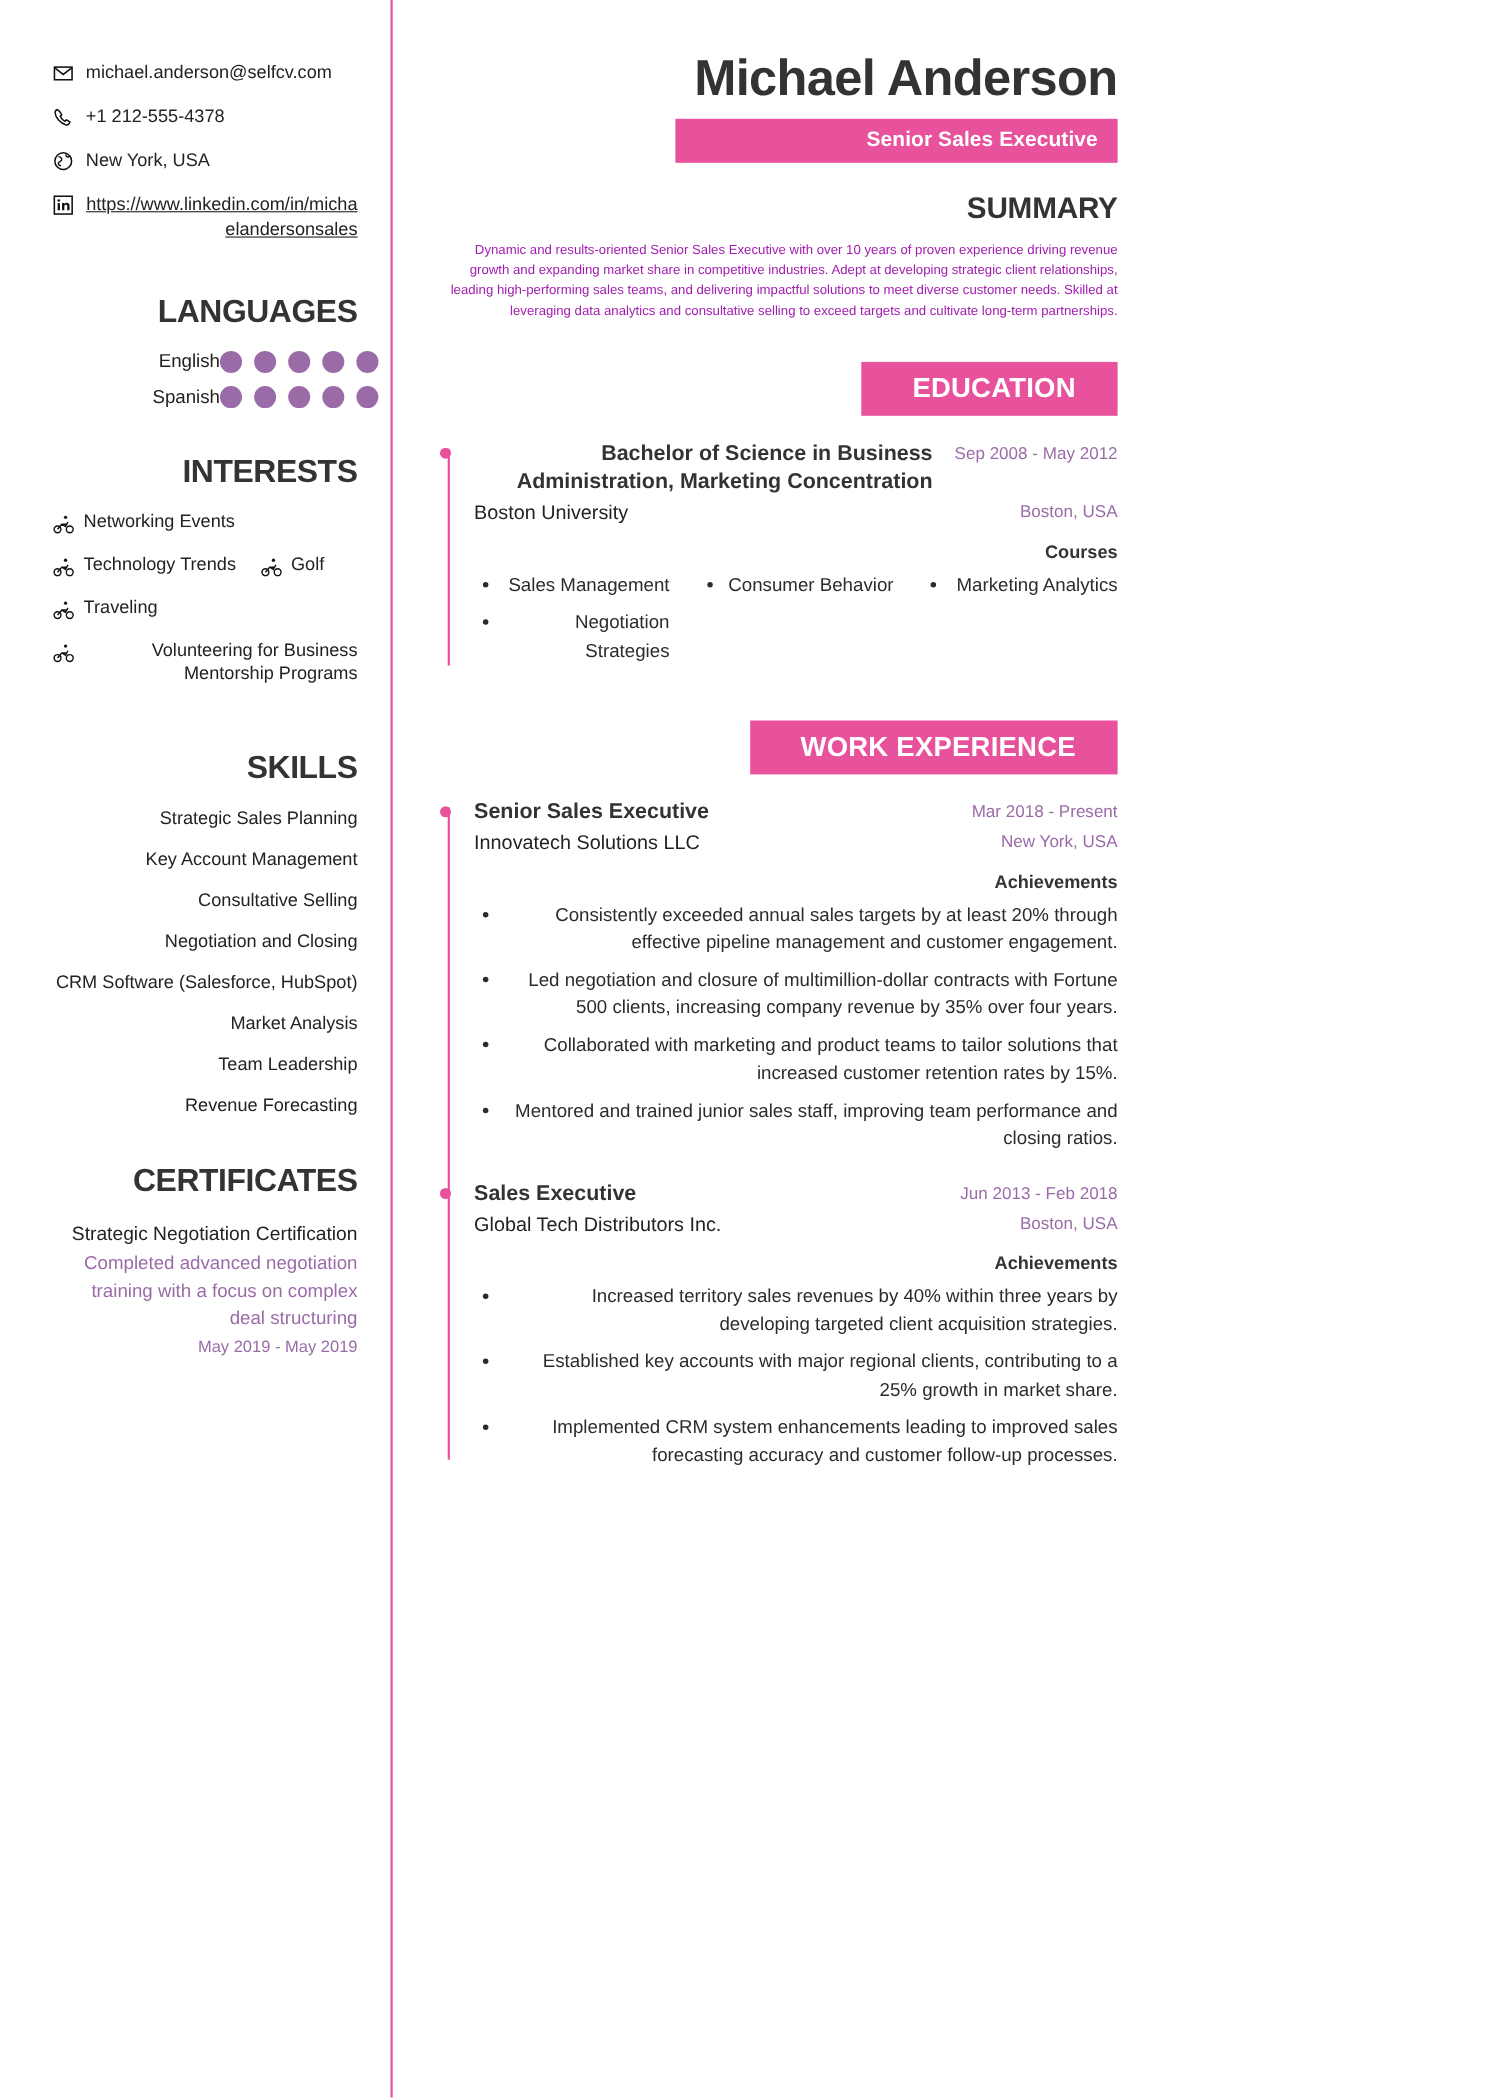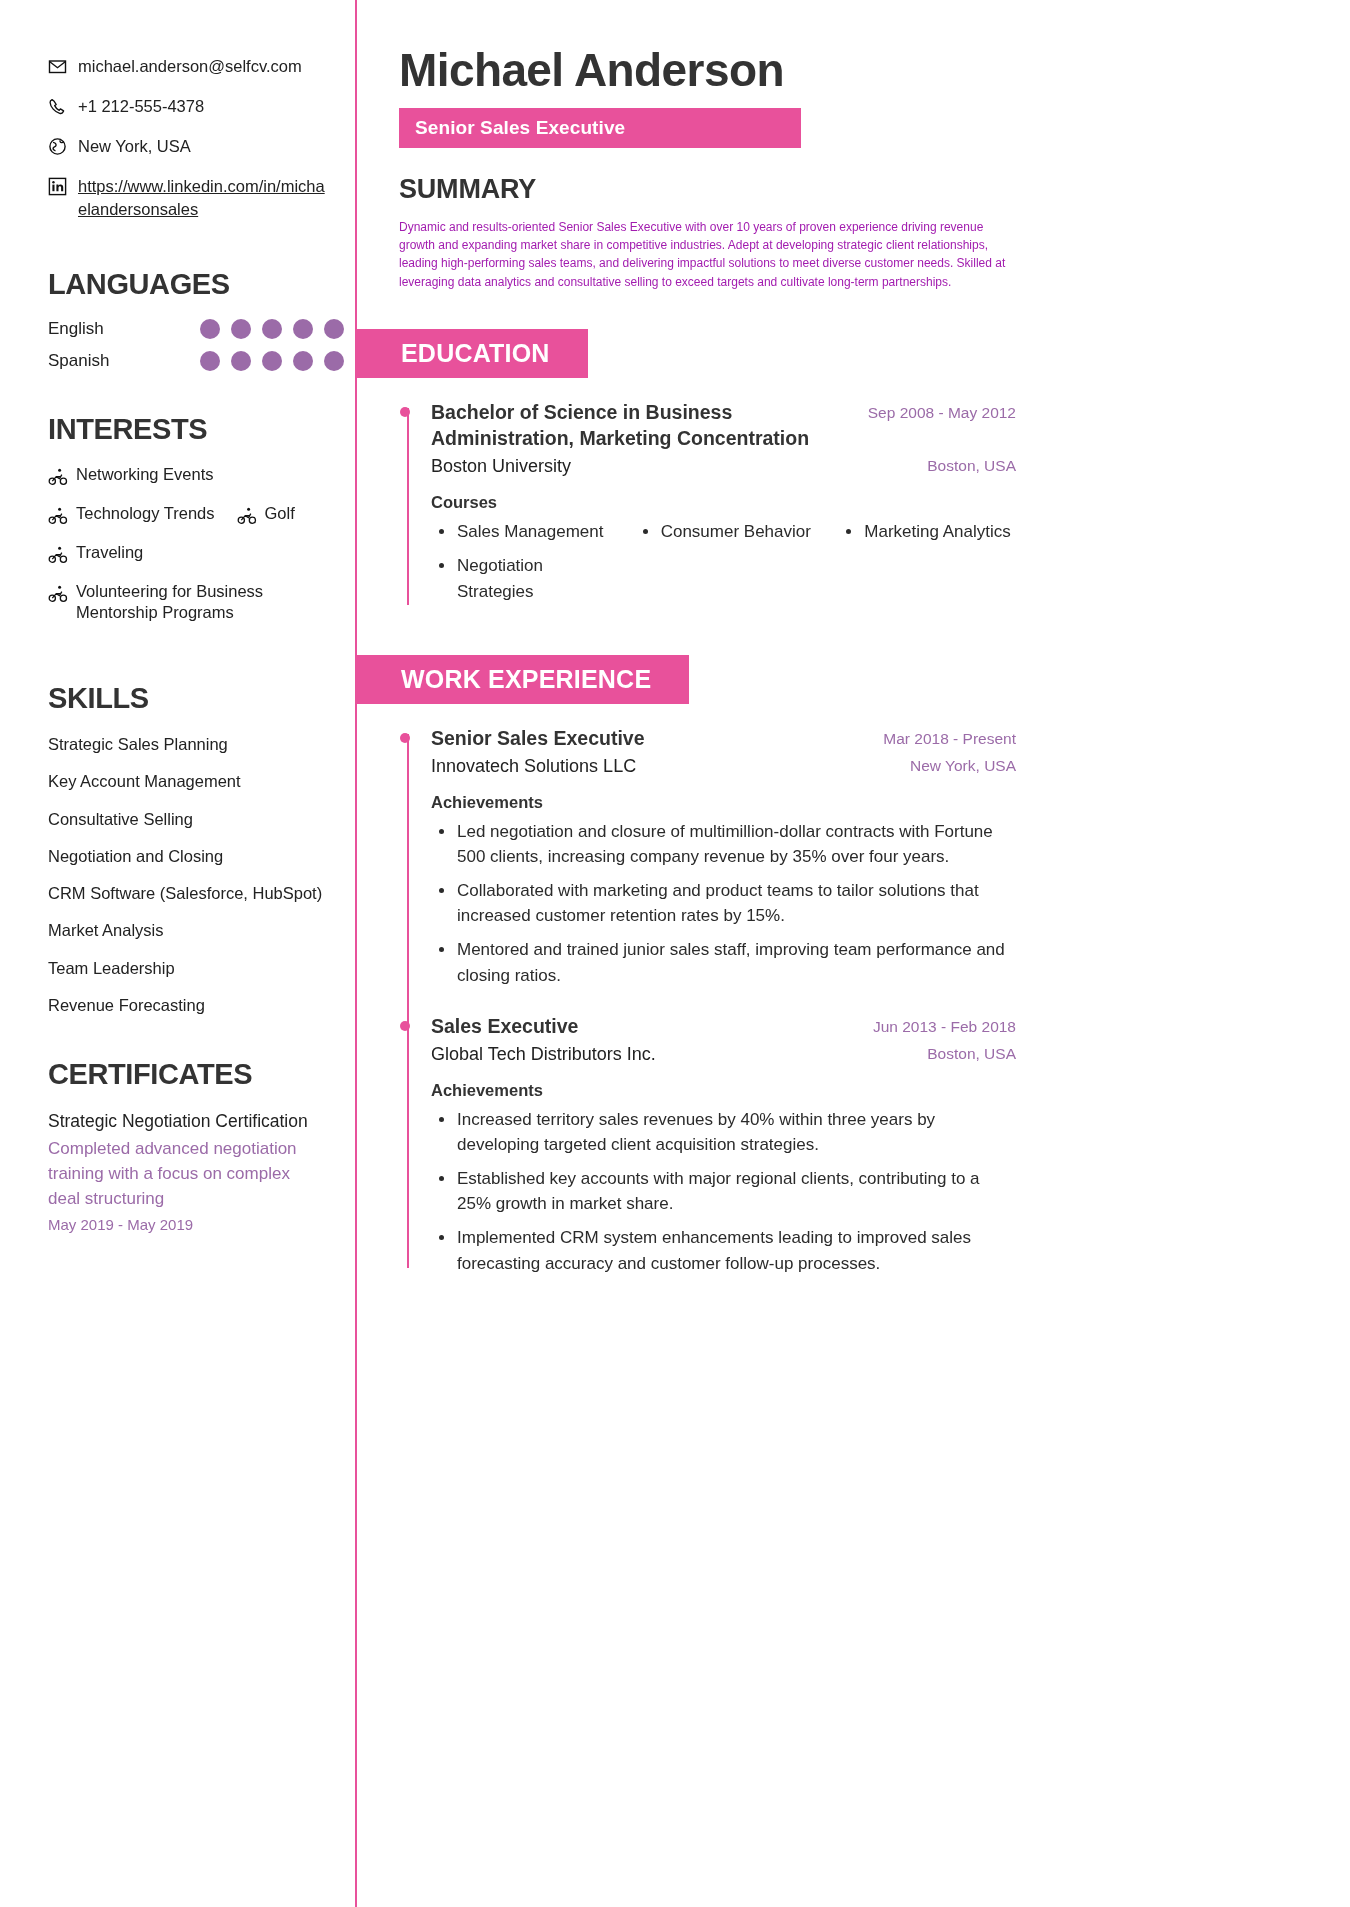--- a/index.html
+++ b/index.html
@@ -9,20 +9,21 @@
     font-family: "Liberation Sans", sans-serif;
     color: #2e2e2e;
   }
   .page {
     position: relative;
     width: 1068px;
     min-height: 1907px;
     background: #fff;
     display: flex;
     align-items: flex-start;
+    text-align: right;
   }
 
   
   .divider {
     position: absolute;
     left: 355px;
     top: 0;
     bottom: 0;
     width: 2px;
     background: #e8519b;
@@ -489,20 +490,21 @@
           <div class="entry-head">
             <div class="entry-role">Senior Sales Executive</div>
             <div class="entry-date">Mar 2018 - Present</div>
           </div>
           <div class="entry-sub">
             <div class="entry-org">Innovatech Solutions LLC</div>
             <div class="entry-loc">New York, USA</div>
           </div>
           <div class="sub-label">Achievements</div>
           <ul class="bullets">
+            <li>Consistently exceeded annual sales targets by at least 20% through effective pipeline management and customer engagement.</li>
             <li>Led negotiation and closure of multimillion-dollar contracts with Fortune 500 clients, increasing company revenue by 35% over four years.</li>
             <li>Collaborated with marketing and product teams to tailor solutions that increased customer retention rates by 15%.</li>
             <li>Mentored and trained junior sales staff, improving team performance and closing ratios.</li>
           </ul>
         </div>
 
         <div class="entry">
           <div class="entry-head">
             <div class="entry-role">Sales Executive</div>
             <div class="entry-date">Jun 2013 - Feb 2018</div>

